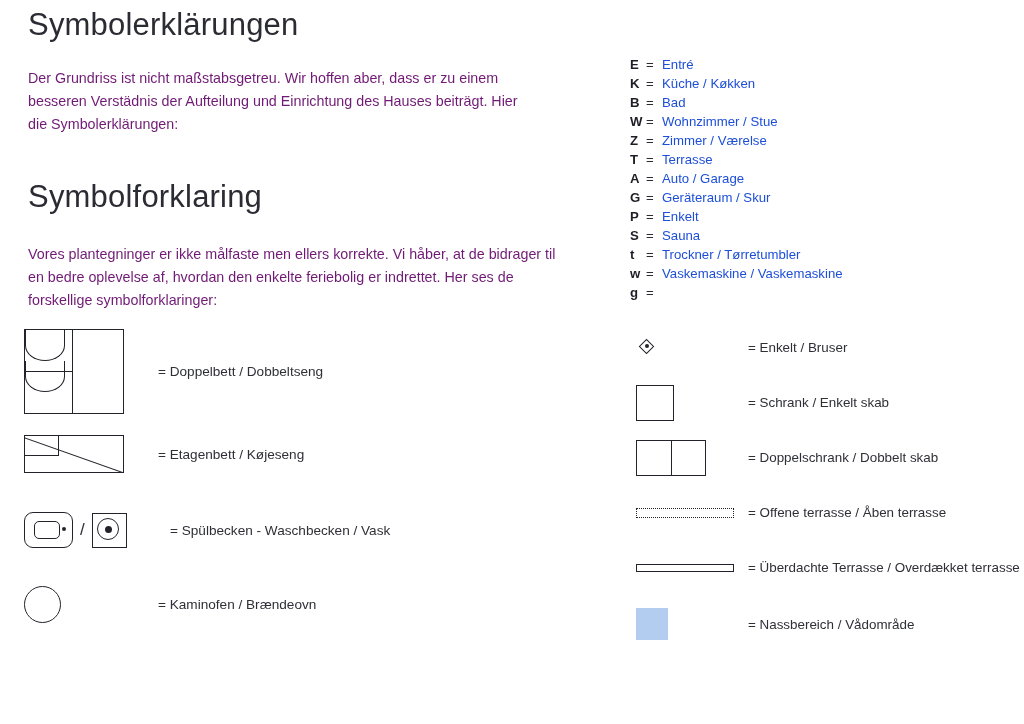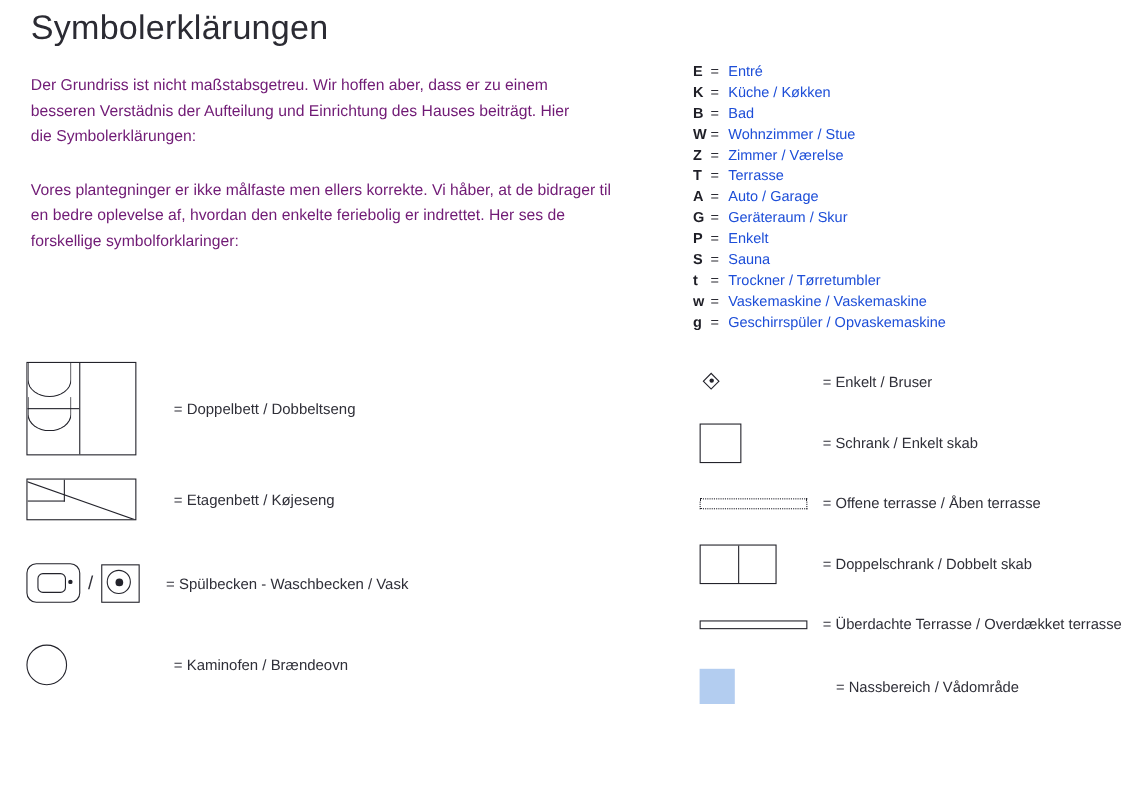--- a/index.html
+++ b/index.html
@@ -333,20 +333,21 @@
   }
 </style>
 </head>
 <body>
 
 <div class="page">
 
   <div class="left-col">
     <h1 class="title">Symbolerklärungen</h1>
     <p class="para para-de">Der Grundriss ist nicht maßstabsgetreu. Wir hoffen aber, dass er zu einem besseren Verstädnis der Aufteilung und Einrichtung des Hauses beiträgt. Hier die Symbolerklärungen:</p>
+    <h1 class="title title2">Symbolforklaring</h1>
     <p class="para para-dk">Vores plantegninger er ikke målfaste men ellers korrekte. Vi håber, at de bidrager til en bedre oplevelse af, hvordan den enkelte feriebolig er indrettet. Her ses de forskellige symbolforklaringer:</p>
   </div>
 
   <div class="sym-list-left">
 
     <div class="sym-row" style="min-height:92px;">
       <div class="sym-art">
         <div class="doublebed">
           <div class="vdiv"></div>
           <div class="pillow-div"></div>
@@ -375,21 +376,21 @@
             <div class="oval"></div>
             <div class="dot"></div>
           </div>
           <div class="slash">/</div>
           <div class="sink-sq">
             <div class="c1"></div>
             <div class="c2"></div>
           </div>
         </div>
       </div>
-      <div class="sym-label" style="margin-left:12px;">= Spülbecken - Waschbecken / Vask</div>
+      <div class="sym-label" style="margin-left:31px;">= Spülbecken - Waschbecken / Vask</div>
     </div>
 
     <div class="sym-row" style="min-height:70px;">
       <div class="sym-art">
         <div class="stove-circle"></div>
       </div>
       <div class="sym-label indent">= Kaminofen / Brændeovn</div>
     </div>
 
   </div>
@@ -452,21 +453,20 @@
       <span class="abbr-val">Trockner / Tørretumbler</span>
     </div>
     <div class="abbr-row">
       <span class="abbr-key">w</span>
       <span class="abbr-eq">=</span>
       <span class="abbr-val">Vaskemaskine / Vaskemaskine</span>
     </div>
     <div class="abbr-row">
       <span class="abbr-key">g</span>
       <span class="abbr-eq">=</span>
-      <span class="abbr-val">Geschirrspüler / Opvaskemaskine</span>
     </div>
 
   </div>
 
   <div class="sym-list-right">
 
     <div class="sym-row-r">
       <div class="sym-art-r">
         <div class="shower-icon">
           <div class="diamond"></div>
@@ -478,42 +478,42 @@
 
     <div class="sym-row-r">
       <div class="sym-art-r">
         <div class="cabinet"></div>
       </div>
       <div class="sym-label-r">= Schrank / Enkelt skab</div>
     </div>
 
     <div class="sym-row-r">
       <div class="sym-art-r">
-        <div class="dotted-terrace"></div>
-      </div>
-      <div class="sym-label-r">= Offene terrasse / Åben terrasse</div>
-    </div>
-
-    <div class="sym-row-r">
-      <div class="sym-art-r">
         <div class="cabinet2">
             <div class="mid"></div>
           </div>
       </div>
       <div class="sym-label-r">= Doppelschrank / Dobbelt skab</div>
     </div>
 
     <div class="sym-row-r">
       <div class="sym-art-r">
+        <div class="dotted-terrace"></div>
+      </div>
+      <div class="sym-label-r">= Offene terrasse / Åben terrasse</div>
+    </div>
+
+    <div class="sym-row-r">
+      <div class="sym-art-r">
         <div class="roof-terrace"></div>
       </div>
       <div class="sym-label-r">= Überdachte Terrasse / Overdækket terrasse</div>
     </div>
 
-    <div class="sym-row-r" style="min-height:58px;gap:12px;">
+    <div class="sym-row-r" style="min-height:58px;">
       <div class="sym-art-r">
         <div class="swatch" id="swatch-wet" style="background: rgb(179, 205, 240);"></div>
       </div>
       <div class="sym-label-r">= Nassbereich / Vådområde</div>
     </div>
 
 
   </div>
 
 </div>

